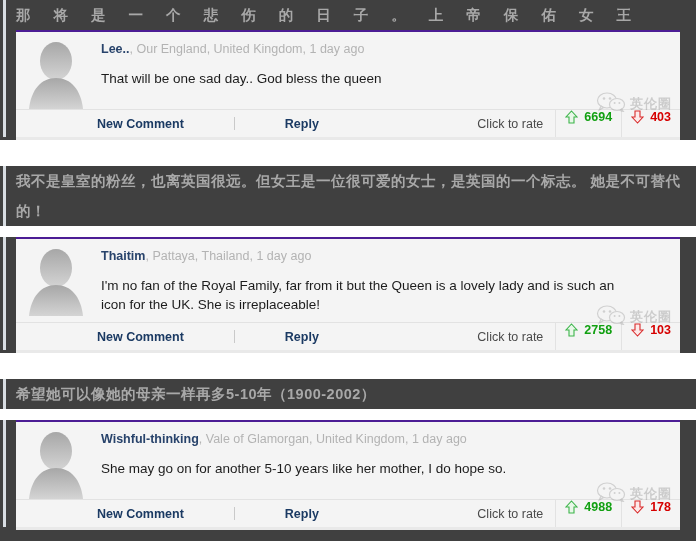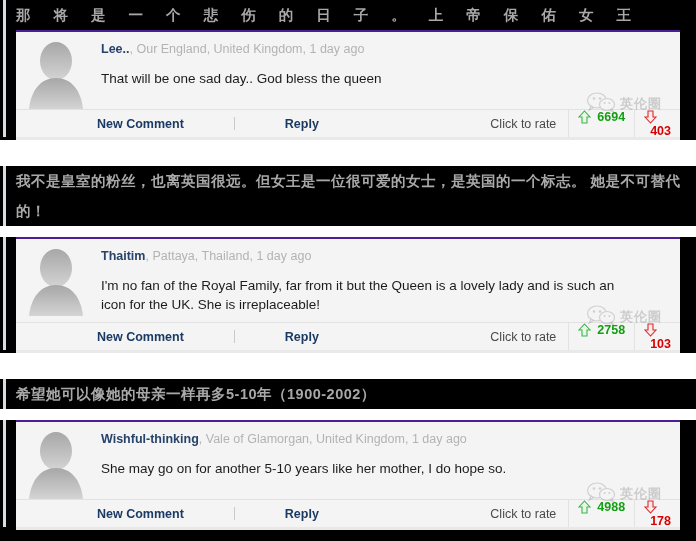--- a/index.html
+++ b/index.html
@@ -9,21 +9,21 @@
     height: 541px;
     background: #ffffff;
     font-family: "Liberation Sans", sans-serif;
     overflow: hidden;
   }
 
   #page {
     position: relative;
     width: 696px;
     height: 541px;
-    background: #000000;
+    background: #404040;
   }
 
   
   .cn-line {
     position: relative;
     padding-left: 16px;
     color: #a8a8a8;
     font-size: 14.5px;
     line-height: 30px;
     letter-spacing: 0.5px;
@@ -141,28 +141,28 @@
   .vote {
     display: flex;
     height: 28px;
     padding: 0 9px;
     border-left: 1px solid #e2e2e2;
     font-size: 12.5px;
     font-weight: bold;
   }
   .vote .num { padding-left: 6px; }
   .vote.up { color: #12a012; }
-  .vote.down { color: #d60000; flex-direction: column; }
+  .vote.down { color: #d60000; }
 
   .arrow { display: block; }
 
   
   .watermark {
     position: absolute;
-    right: 18px;
+    right: 8px;
     bottom: 21px;
     display: flex;
     align-items: center;
     opacity: 0.33;
     pointer-events: none;
   }
   .wm-text {
     font-size: 13px;
     color: #7c7c7c;
     letter-spacing: 1px;

